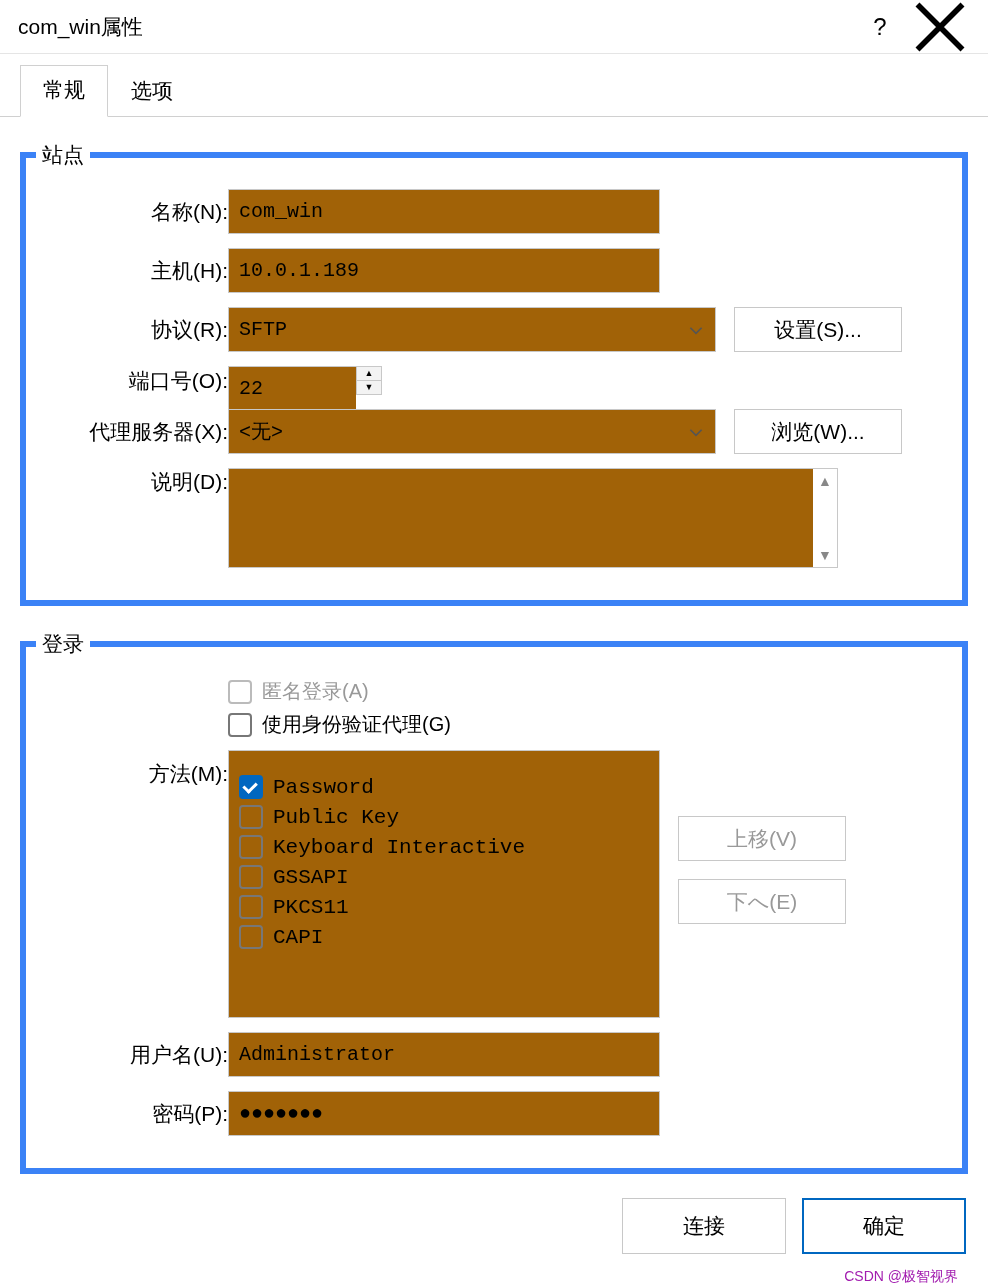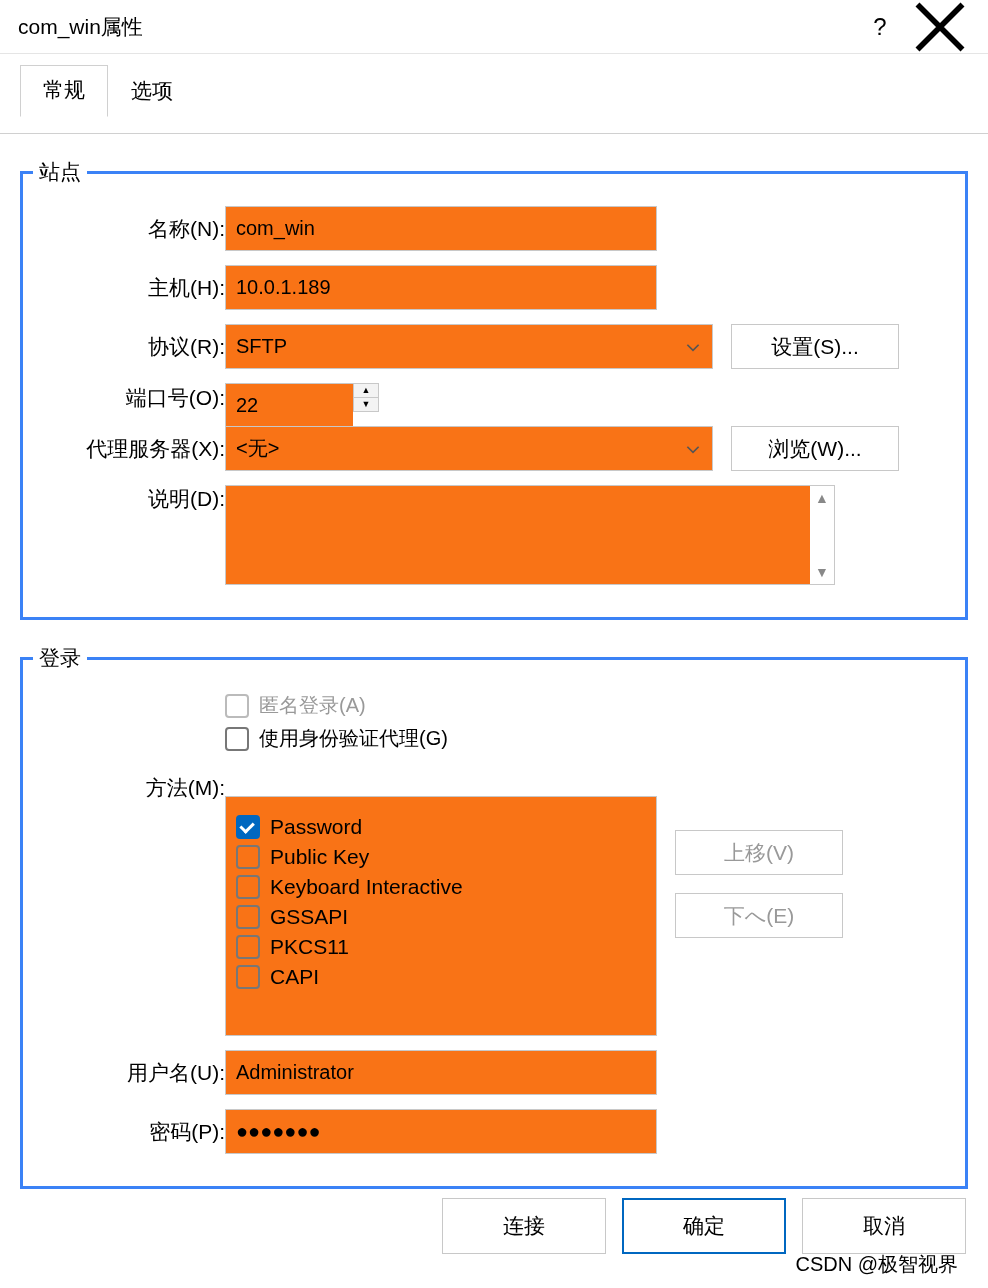--- a/index.html
+++ b/index.html
@@ -21,42 +21,42 @@
   border-bottom: 1px solid #e5e5e5;
 }
 .titlebar .title { flex: 1; font-size: 21px; }
 .titlebar .sysbtn {
   width: 60px; height: 40px;
   display: flex; align-items: center; justify-content: center;
   font-size: 24px; color: #000;
 }
 .tabs {
   display: flex;
-  padding: 10px 20px 17px 20px;
+  padding: 10px 20px 0 20px;
   border-bottom: 1px solid #d0d0d0;
   align-items: flex-end;
 }
 .tab {
   padding: 10px 22px 12px;
   font-size: 21px;
   border: 1px solid transparent;
   border-bottom: none;
   position: relative;
   top: 1px;
 }
 .tab.active {
   border: 1px solid #d0d0d0;
   border-bottom: 1px solid #fff;
   background: #fff;
 }
 .content {
   padding: 24px 20px 0 20px;
 }
 fieldset {
-  border: 3px solid #3b82f6;
+  border: 6px solid #3b82f6;
   padding: 20px 14px 18px 14px;
   margin-bottom: 24px;
   position: relative;
 }
 legend {
   padding: 0 6px;
   font-size: 21px;
   margin-left: -4px;
 }
 .row {
@@ -65,23 +65,23 @@
   margin-bottom: 14px;
 }
 .row.top { align-items: flex-start; }
 .label {
   width: 188px;
   font-size: 21px;
   text-align: right;
 }
 .input-text, .select, .spin-wrap input, .textarea, .listbox {
   border: 1px solid #c8c8c8;
-  background: #f97316;
+  background: #a16207;
   font-size: 20px;
-  font-family: Liberation Sans, sans-serif;
+  font-family: Liberation Mono, monospace;
   padding: 7px 10px;
 }
 .input-text { width: 432px; height: 45px; }
 .select {
   width: 488px; height: 45px;
   display: flex; align-items: center; justify-content: space-between;
   padding-right: 10px;
 }
 .chevron {
   width: 18px; height: 18px;
@@ -159,23 +159,22 @@
 }
 .cb.checked::after {
   content: "";
   width: 10px; height: 6px;
   border-left: 3px solid #fff;
   border-bottom: 3px solid #fff;
   transform: rotate(-45deg) translateY(-2px);
 }
 .listbox {
   width: 432px;
-  height: 240px;
-  padding: 18px 10px;
-  margin-top: 32px;
+  height: 268px;
+  padding: 24px 10px;
 }
 .listbox .cb-row { margin-bottom: 6px; font-size: 21px; }
 .btn-col {
   display:flex; flex-direction:column;
   margin-left: 18px;
 }
 .btn-col .side-btn { margin-left: 0; margin-bottom: 0; }
 .btn-col .spacer { height: 66px; }
 .footer {
   position: absolute;
@@ -190,24 +189,24 @@
   font-size: 21px;
   font-family: inherit;
   padding: 12px 0;
   width: 164px;
 }
 .footer button.primary {
   border: 2px solid #0067c0;
 }
 .watermark {
   position: absolute;
-  bottom: 10px;
+  bottom: 2px;
   right: 30px;
-  font-size: 20px;
-  color: #000000;
+  font-size: 14px;
+  color: #a21caf;
 }
 </style>
 </head>
 <body>
 
 <div class="titlebar">
   <span class="title">com_win属性</span>
   <span class="sysbtn">?</span>
   <span class="sysbtn">
     <svg viewBox="0 0 16 16">
@@ -342,16 +341,15 @@
       <span class="label">密码(P):</span>
       <input class="input-text" value="●●●●●●●" style="">
     </div>
   </fieldset>
 
 </div>
 
 <div class="footer">
   <button>连接</button>
   <button class="primary">确定</button>
-  <button>取消</button>
 </div>
 
 <div class="watermark">CSDN @极智视界</div>
 
 </body></html>

